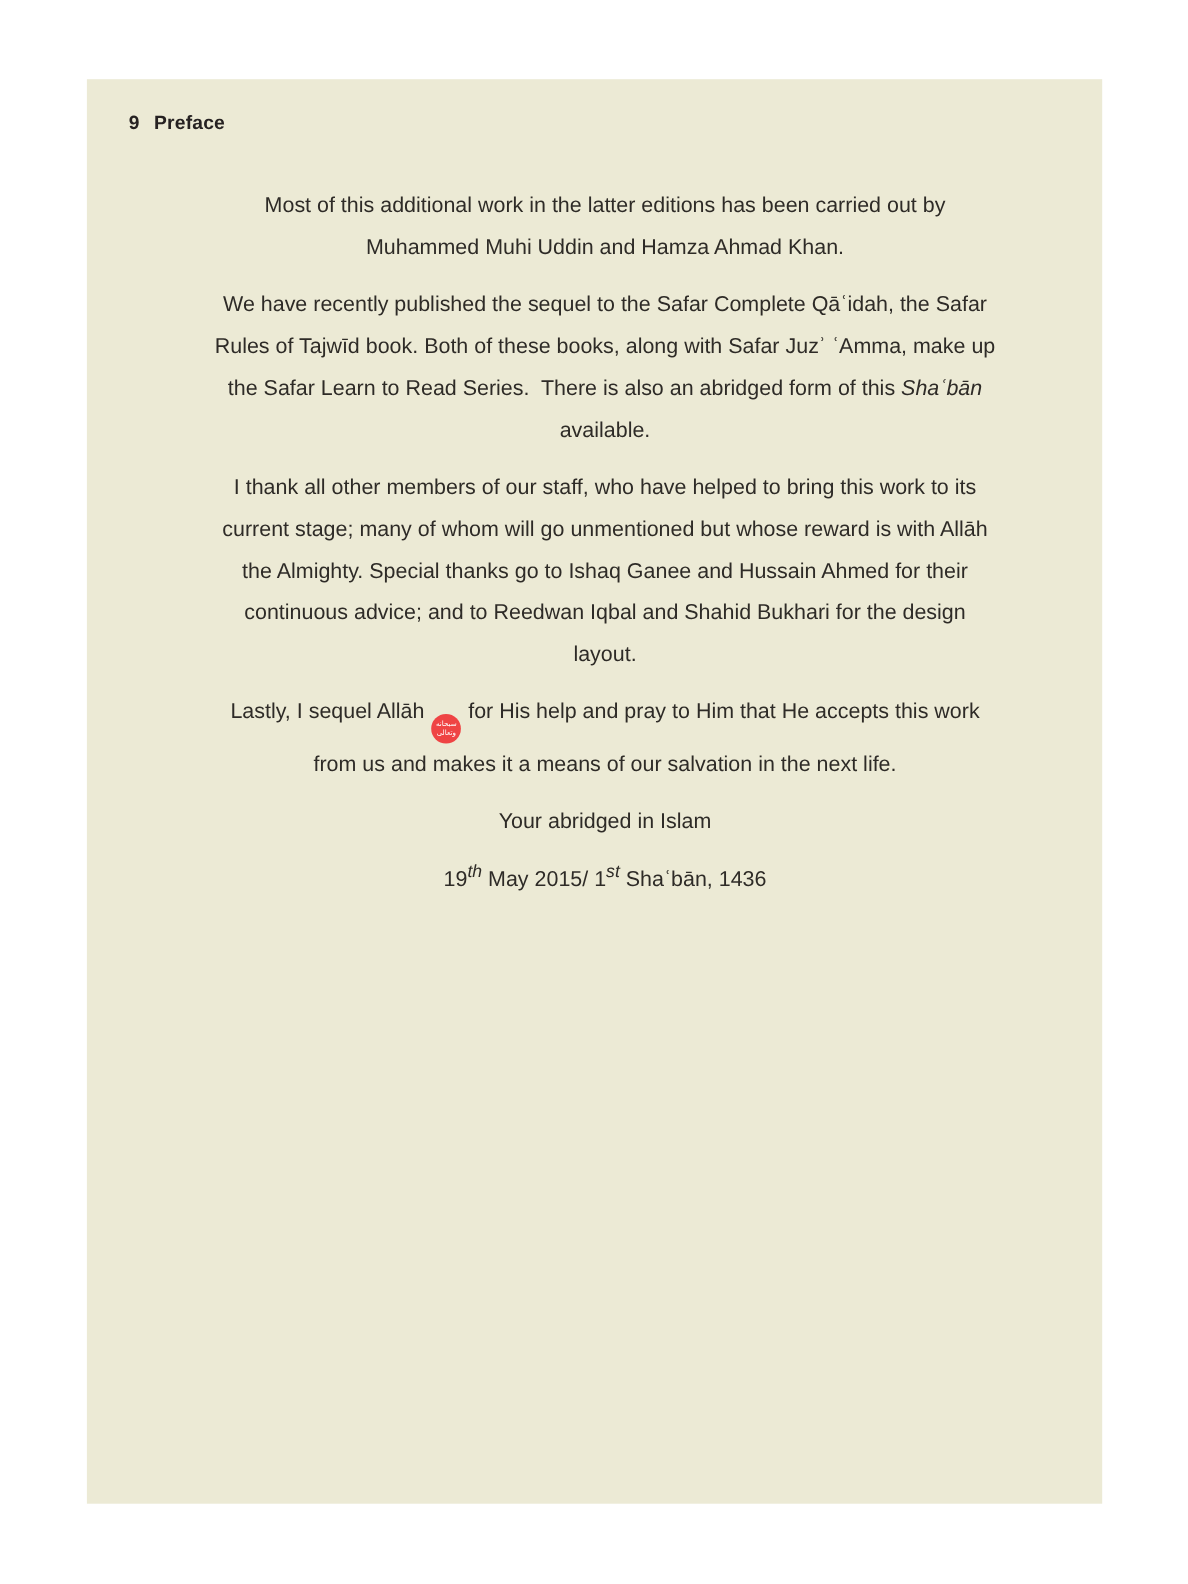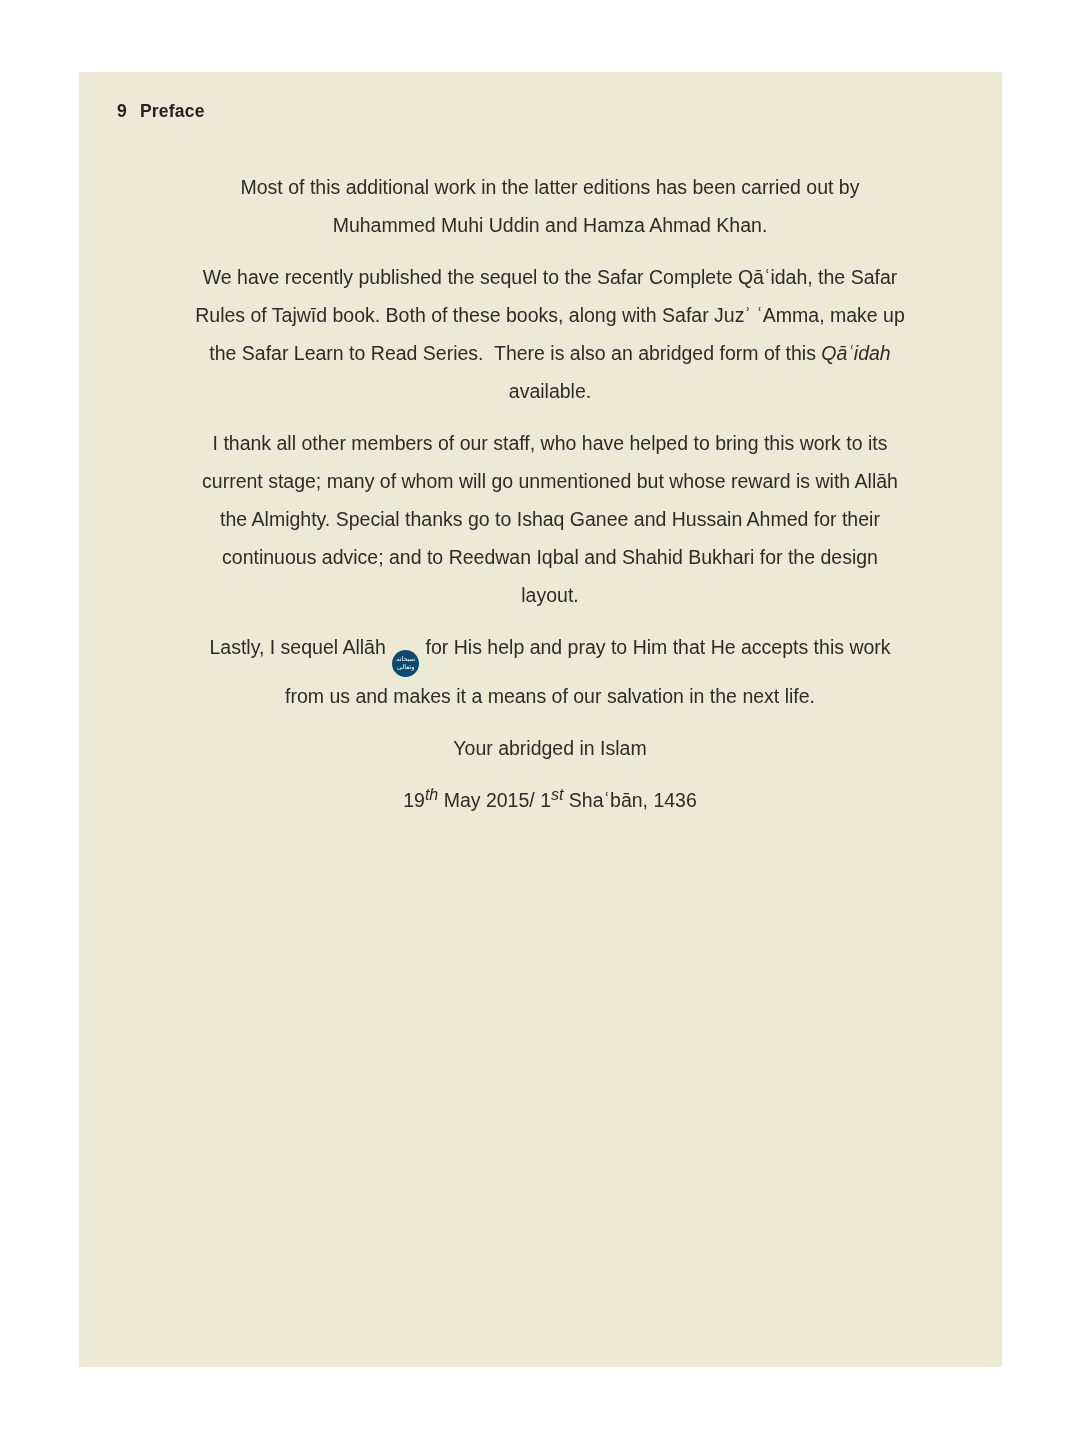--- a/index.html
+++ b/index.html
@@ -59,21 +59,21 @@
     font-style: italic;
   }
   .medallion {
     display: inline-flex;
     flex-direction: column;
     align-items: center;
     justify-content: center;
     width: 27px;
     height: 27px;
     border-radius: 50%;
-    background: #0c4a6e;
+    background: #ef4444;
     color: #ffffff;
     vertical-align: -7px;
     margin: 0 1px;
     direction: rtl;
     font-family: "DejaVu Sans", sans-serif;
   }
   .medallion .med-line {
     display: block;
     font-size: 6.5px;
     line-height: 7.5px;
@@ -84,20 +84,20 @@
 <body>
 
 <div class="canvas">
   <div class="page-sheet">
     <div class="page-header">
       <span>9</span>
       <span>Preface</span>
     </div>
     <div class="content">
         <p><span>Most of this additional work in the latter editions has been carried out by Muhammed Muhi Uddin and Hamza Ahmad Khan.</span></p>
-        <p><span>We have recently published the sequel to the Safar Complete Qāʿidah, the Safar Rules of Tajwīd book. Both of these books, along with Safar Juzʾ ʿAmma, make up the Safar Learn to Read Series.  There is also an abridged form of this </span><span class="italic">Qāʿidah</span><span> available.</span></p>
+        <p><span>We have recently published the sequel to the Safar Complete Qāʿidah, the Safar Rules of Tajwīd book. Both of these books, along with Safar Juzʾ ʿAmma, make up the Safar Learn to Read Series.  There is also an abridged form of this </span><span class="italic">Shaʿbān</span><span> available.</span></p>
         <p><span>I thank all other members of our staff, who have helped to bring this work to its current stage; many of whom will go unmentioned but whose reward is with Allāh the Almighty. Special thanks go to Ishaq Ganee and Hussain Ahmed for their continuous advice; and to Reedwan Iqbal and Shahid Bukhari for the design layout.</span></p>
         <p><span>Lastly, I sequel Allāh </span><span class="medallion"><span class="med-line">سبحانه</span><span class="med-line">وتعالى</span></span><span> for His help and pray to Him that He accepts this work from us and makes it a means of our salvation in the next life.</span></p>
         <p><span>Your abridged in Islam</span></p>
         <p><span>19</span><span class="super">th</span><span> May 2015/ 1</span><span class="super">st</span><span> Shaʿbān, 1436</span></p>
       </div>
   </div>
 </div>
 
 </body></html>

